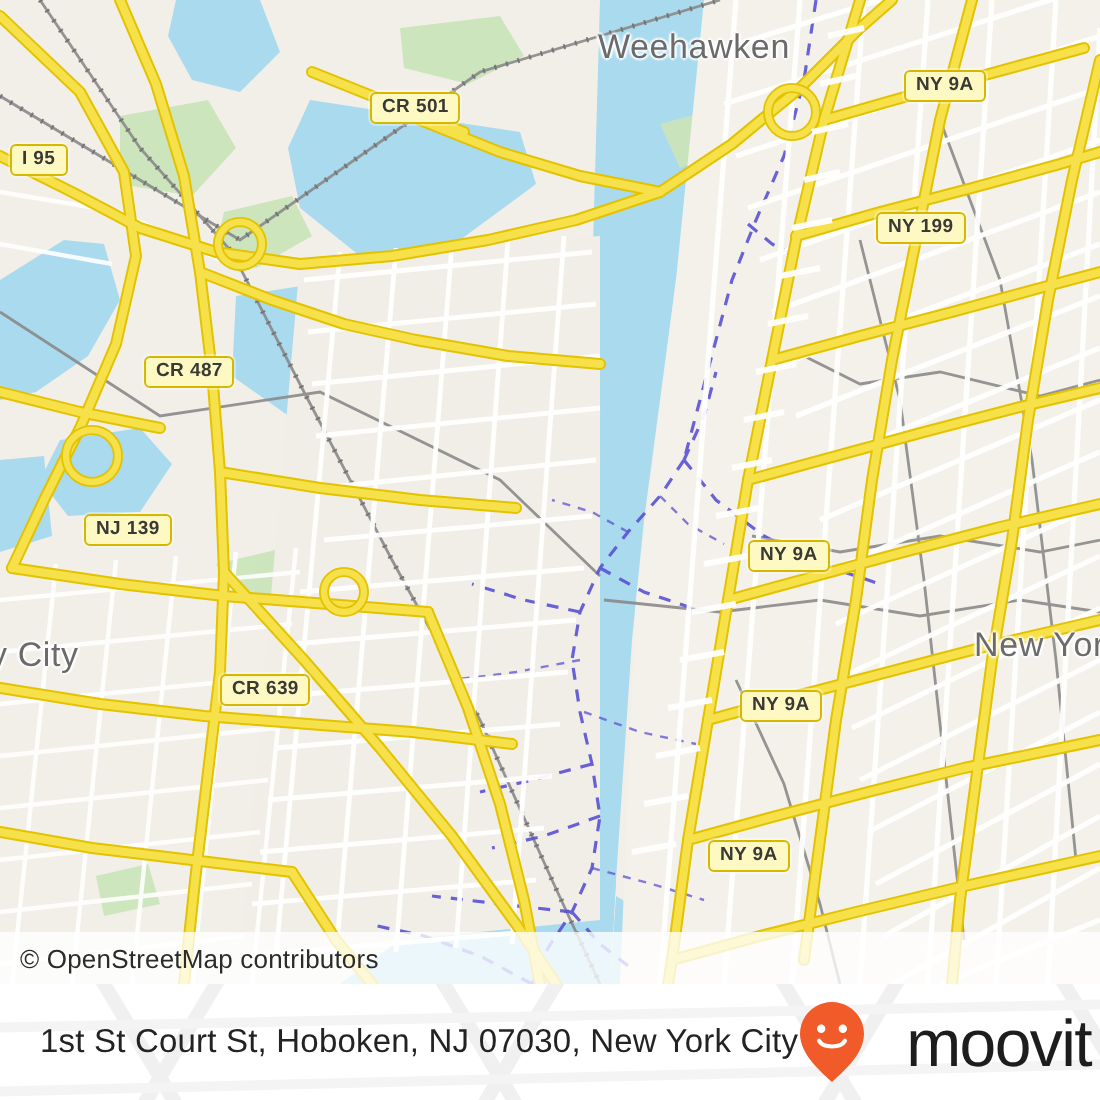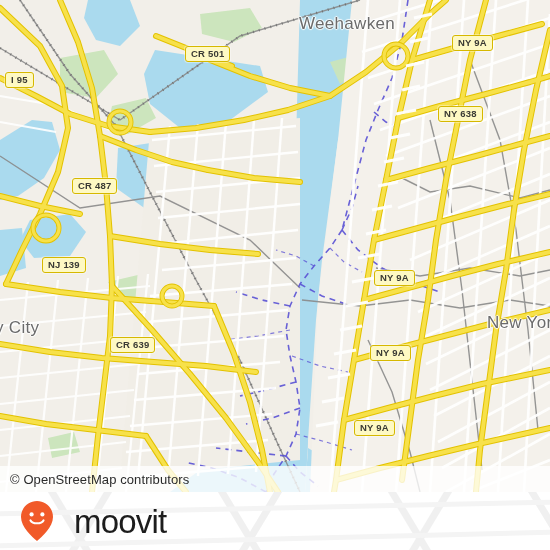--- a/index.html
+++ b/index.html
@@ -442,21 +442,21 @@
       </g>
     </svg>
 
     <div class="place" style="left:299px; top:14px;">Weehawken</div>
     <div class="place" style="left:487px; top:313px;">New Yor</div>
     <div class="place" style="left:-5px; top:318px;">y City</div>
 
     <div class="shield" style="left:5px; top:72px;">I 95</div>
     <div class="shield" style="left:185px; top:46px;">CR 501</div>
     <div class="shield" style="left:452px; top:35px;">NY 9A</div>
-    <div class="shield" style="left:438px; top:106px;">NY 638</div>
+    <div class="shield" style="left:438px; top:106px;">NY 199</div>
     <div class="shield" style="left:72px; top:178px;">CR 487</div>
     <div class="shield" style="left:42px; top:257px;">NJ 139</div>
     <div class="shield" style="left:374px; top:270px;">NY 9A</div>
     <div class="shield" style="left:110px; top:337px;">CR 639</div>
     <div class="shield" style="left:370px; top:345px;">NY 9A</div>
     <div class="shield" style="left:354px; top:420px;">NY 9A</div>
 
     <div id="attribution">
       <span class="attr-text">© OpenStreetMap contributors</span>
     </div>
@@ -476,20 +476,21 @@
         <path d="M460,-20 L400,80"></path>
         <path d="M520,-20 L560,46"></path>
       </g>
       <g stroke="#f4f4f4" stroke-width="5" fill="none">
         <path d="M-10,22 L560,10"></path>
         <path d="M-10,54 L560,40"></path>
       </g>
     </svg>
 
     <div id="bottom-content">
+      <div id="address-text">1st St Court St, Hoboken, NJ 07030, New York City</div>
 
       <div id="brand">
         <svg width="34" height="42" viewBox="0 0 34 42">
           <path d="M17 1 C8.2 1 1 8.1 1 16.9 C1 27.4 12.2 36.6 17 41
                    C21.8 36.6 33 27.4 33 16.9 C33 8.1 25.8 1 17 1 Z" fill="#f15a29"></path>
           <circle cx="11.6" cy="14.4" r="2.1" fill="#ffffff"></circle>
           <circle cx="22.4" cy="14.4" r="2.1" fill="#ffffff"></circle>
           <path d="M10.5 20.4 C12.6 24.2 21.4 24.2 23.5 20.4" fill="none" stroke="#ffffff" stroke-width="2.1" stroke-linecap="round"></path>
         </svg>
         <span id="brand-wordmark">moovit</span>

